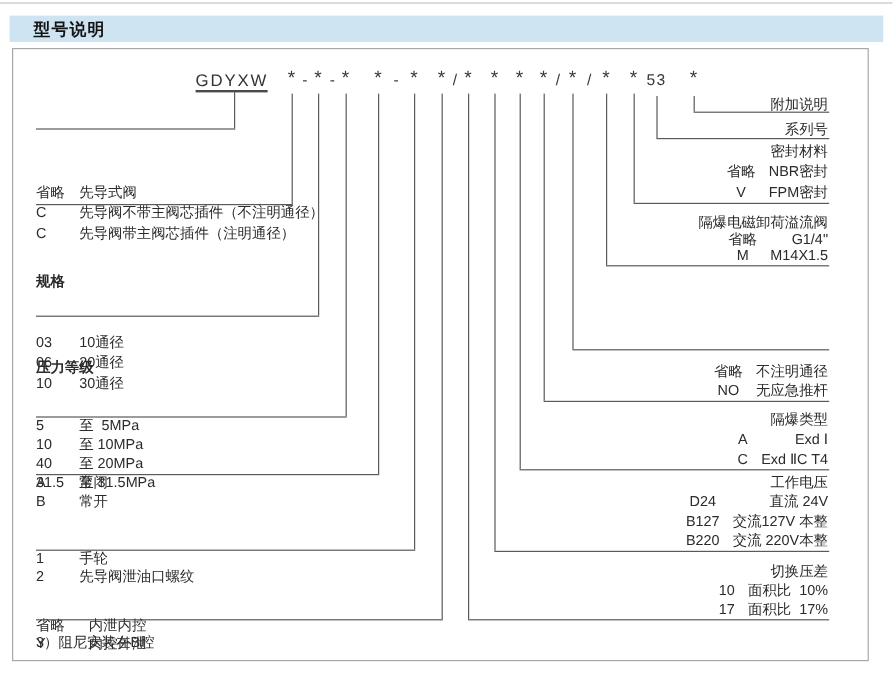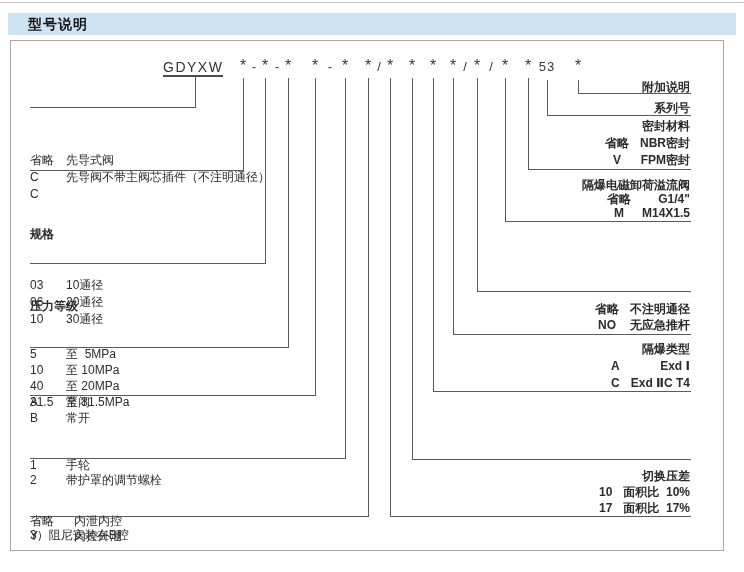--- a/index.html
+++ b/index.html
@@ -24,21 +24,21 @@
   .hl{position:absolute;height:1px;background:#5a5a5a;}
 
   
   .lblock{position:absolute;left:30px;white-space:pre;}
   .ltitle{white-space:pre;font-weight:bold;}
   .lgrid{display:grid;grid-template-columns:36px auto;}
   .lgrid.wide{grid-template-columns:44px auto;}
   .lc,.lv{white-space:pre;text-align:left;}
 
   
-  .rblock{position:absolute;right:54px;text-align:right;font-weight:bold;}
+  .rblock{position:absolute;right:54px;text-align:right;}
   .rtitle{white-space:pre;}
   .rgrid{display:inline-grid;grid-template-columns:auto auto;column-gap:11px;}
   .rc{text-align:center;white-space:pre;}
   .rv{text-align:right;white-space:pre;}
 
   .footnote{position:absolute;left:30px;top:527px;white-space:pre;}
 </style>
 </head>
 <body>
 
@@ -107,21 +107,21 @@
       <div class="hl" style="left: 528px; top: 169px; width: 163px;"></div>
       <div class="hl" style="left: 547px; top: 115px; width: 144px;"></div>
       <div class="hl" style="left: 578px; top: 93px; width: 113px;"></div>
     </div>
 
 
   <div class="lblock" style="top:118px;line-height:17px">
     <div class="lgrid">
       <span class="lc">省略</span><span class="lv">先导式阀</span>
       <span class="lc">C</span><span class="lv">先导阀不带主阀芯插件（不注明通径）</span>
-      <span class="lc">C</span>
+      <span class="lc">C</span><span class="lv">先导阀带主阀芯插件（注明通径）</span>
     </div>
   </div>
 
   <div class="lblock" style="top:192px;line-height:17px">
     <div class="ltitle">规格</div>
     <div class="lgrid">
       <span class="lc">03</span><span class="lv">10通径</span>
       <span class="lc">06</span><span class="lv">20通径</span>
       <span class="lc">10</span><span class="lv">30通径</span>
     </div>
@@ -140,21 +140,21 @@
   <div class="lblock" style="top:362px;line-height:16px">
     <div class="lgrid">
       <span class="lc">A</span><span class="lv">常闭</span>
       <span class="lc">B</span><span class="lv">常开</span>
     </div>
   </div>
 
   <div class="lblock" style="top:428px;line-height:15px">
     <div class="lgrid">
       <span class="lc">1</span><span class="lv">手轮</span>
-      <span class="lc">2</span><span class="lv">带护罩的调节螺栓</span>
+      <span class="lc">2</span><span class="lv">先导阀泄油口螺纹</span>
     </div>
   </div>
 
   <div class="lblock" style="top:484px;line-height:15px">
     <div class="lgrid wide">
       <span class="lc">省略</span><span class="lv">内泄内控</span>
       <span class="lc">Y</span><span class="lv">内控外泄</span>
     </div>
   </div>
 
@@ -199,20 +199,31 @@
   <div class="rblock" style="top:341px;line-height:17px">
     <div class="rtitle">隔爆类型</div>
     <div class="rgrid">
       <span class="rc">A</span>
         <span class="rv">Exd Ⅰ</span>
       <span class="rc">C</span>
         <span class="rv">Exd ⅡC T4</span>
     </div>
   </div>
 
+  <div class="rblock" style="top:394px;line-height:16px">
+    <div class="rtitle">工作电压</div>
+    <div class="rgrid">
+      <span class="rc">D24</span>
+        <span class="rv">直流 24V</span>
+      <span class="rc">B127</span>
+        <span class="rv">交流127V 本整</span>
+      <span class="rc">B220</span>
+        <span class="rv">交流 220V本整</span>
+    </div>
+  </div>
 
   <div class="rblock" style="top:468px;line-height:16px">
     <div class="rtitle">切换压差</div>
     <div class="rgrid">
       <span class="rc">10</span>
         <span class="rv">面积比  10%</span>
       <span class="rc">17</span>
         <span class="rv">面积比  17%</span>
     </div>
   </div>

